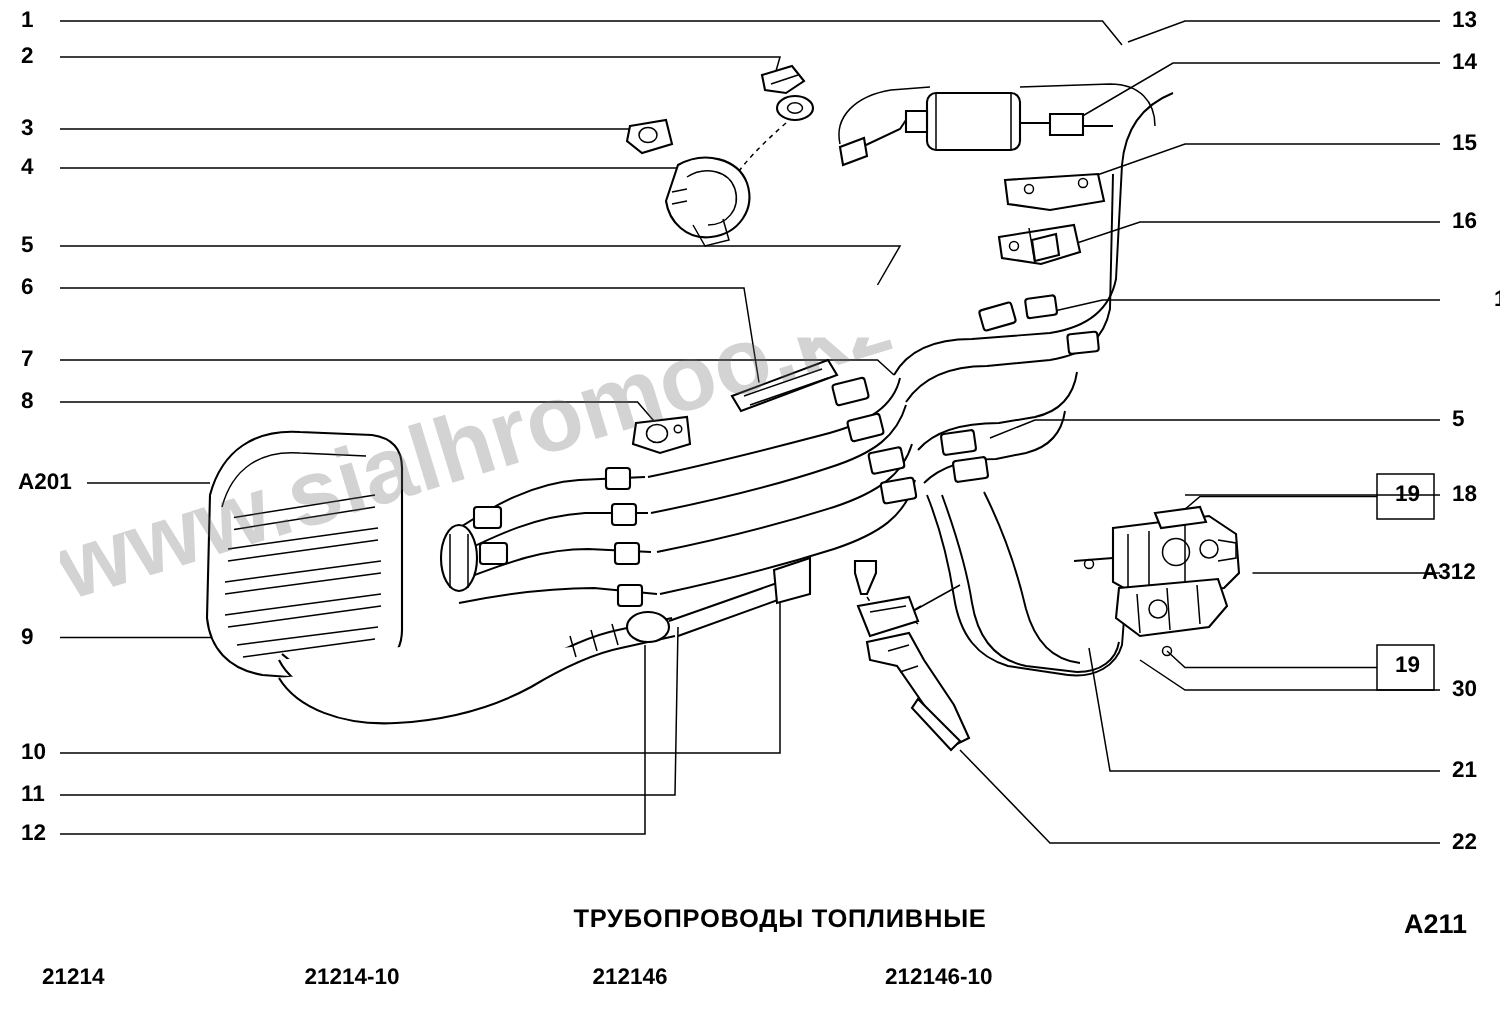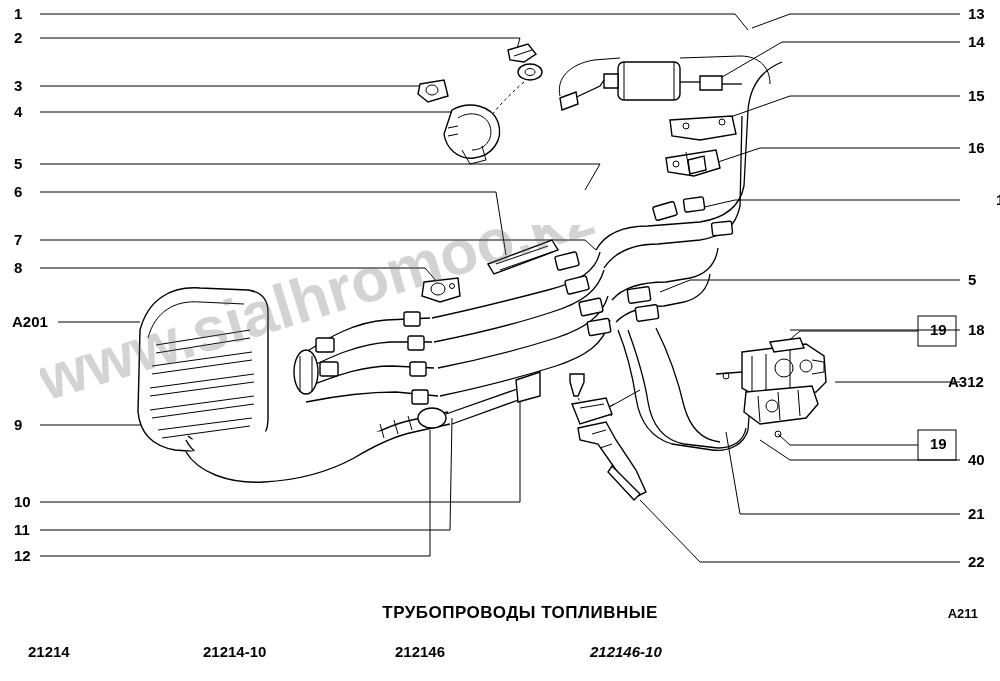--- a/index.html
+++ b/index.html
@@ -40,39 +40,39 @@
     text-align: center;
     font-size: 17px;
     font-weight: bold;
     letter-spacing: 0.5px;
     padding-left: 20px;
   }
   .sheetcode {
     position: absolute;
     right: 22px;
     top: 606px;
-    font-size: 13px;
+    font-size: 18px;
     font-weight: bold;
   }
   .footer-codes {
     position: absolute;
     left: 0;
     top: 643px;
     width: 917px;
     height: 24px;
   }
   .footer-codes span {
     position: absolute;
     font-size: 15px;
     font-weight: bold;
   }
   .fc0 { left: 28px; }
   .fc1 { left: 203px; }
   .fc2 { left: 395px; }
-  .fc3 { left: 590px; font-style: italic; }
+  .fc3 { left: 590px; }
   .wm {
     position: absolute;
     left: 40px;
     top: 225px;
     width: 930px;
     height: 290px;
     pointer-events: none;
     overflow: hidden;
   }
   .wm-text {
@@ -318,21 +318,21 @@
   <div class="callout right" style="left:968px; top:6px;">13</div>
   <div class="callout right" style="left:968px; top:34px;">14</div>
   <div class="callout right" style="left:968px; top:88px;">15</div>
   <div class="callout right" style="left:968px; top:140px;">16</div>
   <div class="callout right" style="left:968px; top:192px;margin-left:28px;">17</div>
   <div class="callout right" style="left:968px; top:272px;">5</div>
   <div class="callout right" style="left:968px; top:322px;">18</div>
   <div class="callout right" style="left:930px; top:322px;">19</div>
   <div class="callout right" style="left:948px; top:374px;">A312</div>
   <div class="callout right" style="left:930px; top:436px;">19</div>
-  <div class="callout right" style="left:968px; top:452px;">40</div>
+  <div class="callout right" style="left:968px; top:452px;">30</div>
   <div class="callout right" style="left:968px; top:506px;">21</div>
   <div class="callout right" style="left:968px; top:554px;">22</div>
 
   <div class="title">ТРУБОПРОВОДЫ ТОПЛИВНЫЕ</div>
   <div class="sheetcode">A211</div>
 
   <div class="footer-codes">
     <span class="fc0">21214</span>
     <span class="fc1">21214-10</span>
     <span class="fc2">212146</span>

